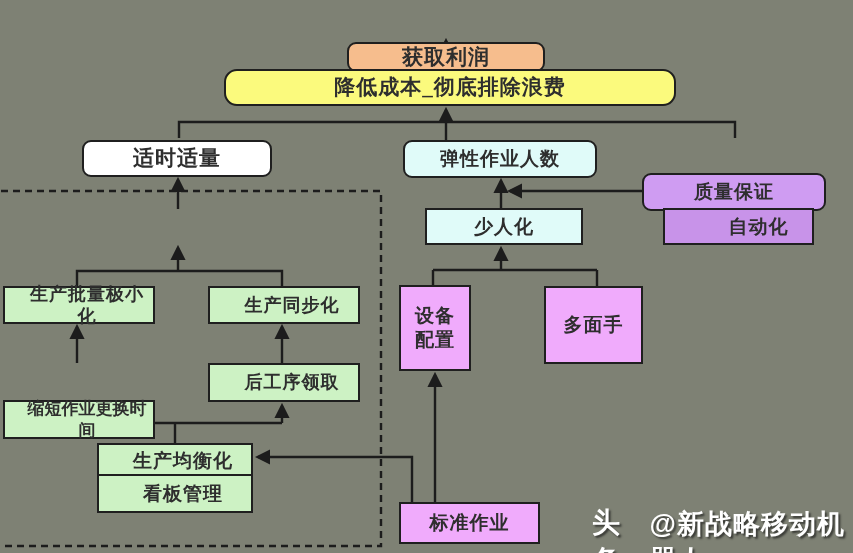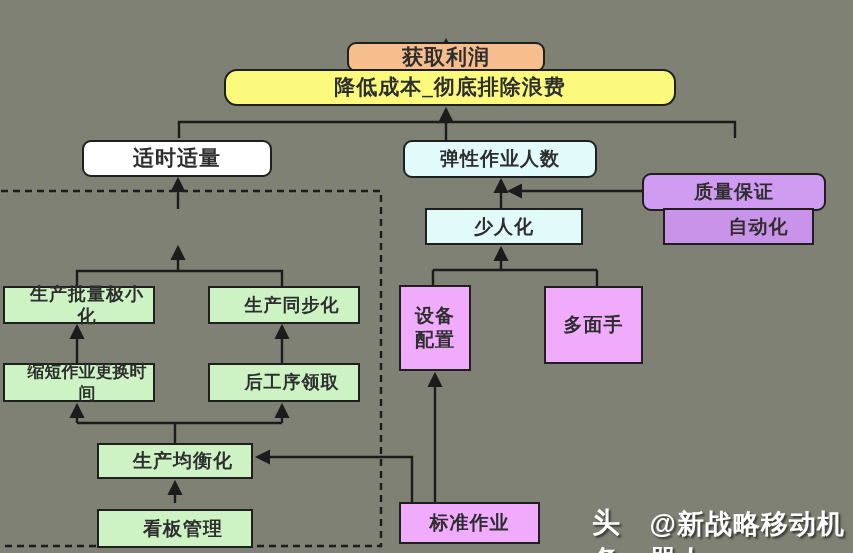--- a/index.html
+++ b/index.html
@@ -34,21 +34,21 @@
   .yellow{background:#fbfa7d;}
   .green {background:#ffffff;}
   .green2{background:#cdf2c4;padding-left:16px;}
   .cyan  {background:#e0fbf9;}
   .cyan2 {background:#f0abfc;}
   .purple{background:#cf9cf2;}
   .purple2{background:#c893e9;padding-left:40px;}
   .jit-text{font-family:"Liberation Sans", sans-serif;font-weight:bold;font-size:23px;letter-spacing:2px;color:#173317;}
   .fs21{font-size:21px;}
   .fs18{font-size:18px;}
-  .fs17{font-size:17px;letter-spacing:0;}
+  .fs17{font-size:17px;letter-spacing:0;margin-top:37px;}
   .watermark{
     position:absolute;z-index:3;
     left:592px;top:504px;
     display:flex;align-items:center;gap:9px;
     color:#ffffff;
     font-family:"Liberation Sans", sans-serif;
     font-weight:bold;
     font-size:27px;
     text-shadow:2px 2px 2px rgba(20,20,20,0.65);
     letter-spacing:1px;
@@ -127,21 +127,21 @@
 配置</div>
 
   <div class="node cyan2" style="left:544px;top:286px;width:99px;height:78px;">多面手</div>
 
   <div class="node green2 fs17" style="left:3px;top:363px;width:152px;height:39px;">缩短作业更换时间</div>
 
   <div class="node green2 fs18" style="left:208px;top:363px;width:152px;height:39px;">后工序领取</div>
 
   <div class="node green2" style="left:97px;top:443px;width:156px;height:36px;">生产均衡化</div>
 
-  <div class="node green2" style="left:97px;top:509px;width:156px;height:39px;">看板管理</div>
+  <div class="node green2" style="left:97px;top:474px;width:156px;height:39px;">看板管理</div>
 
   <div class="node cyan2" style="left:399px;top:502px;width:141px;height:42px;">标准作业</div>
 
   <div class="watermark">
     <span class="brand">头条</span>
     <span>@新战略移动机器人</span>
   </div>
 
 </div>
 

